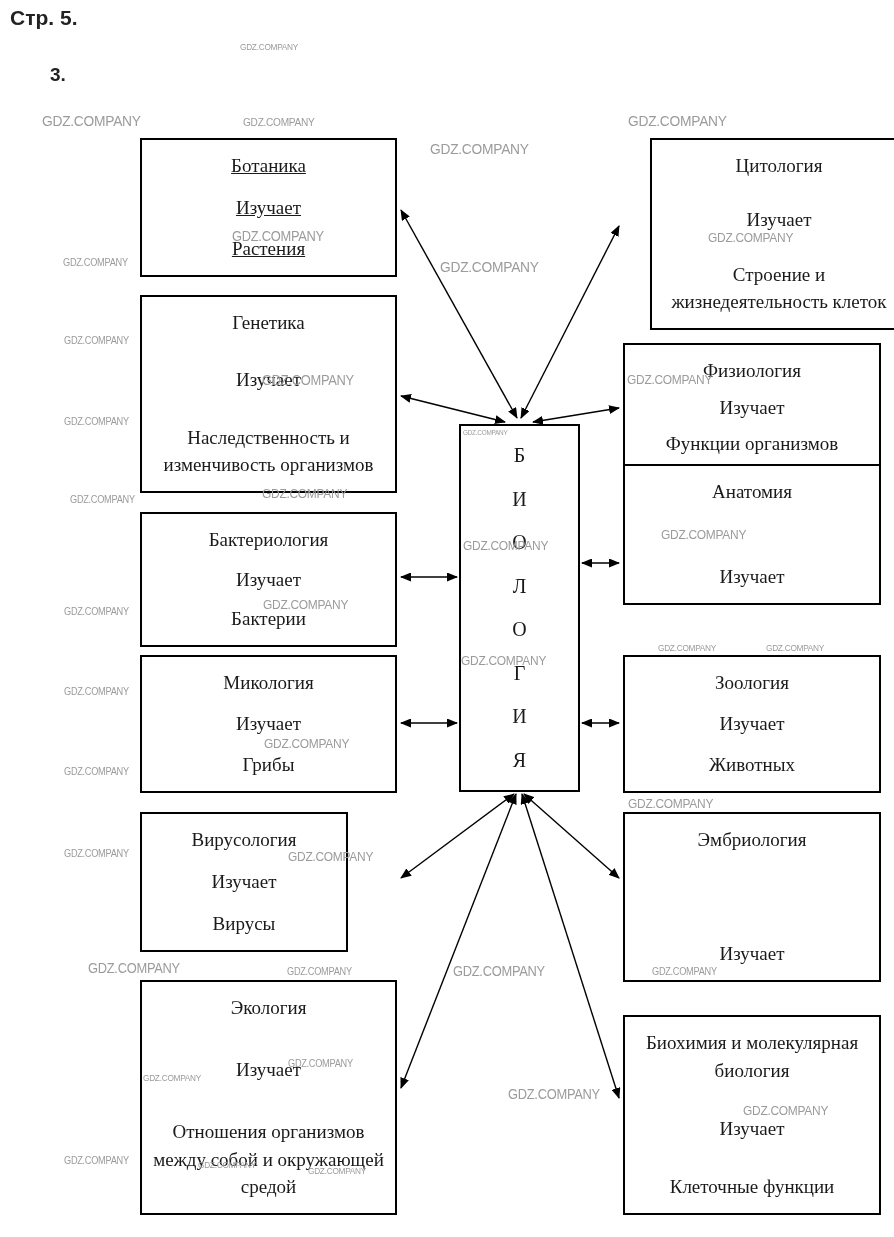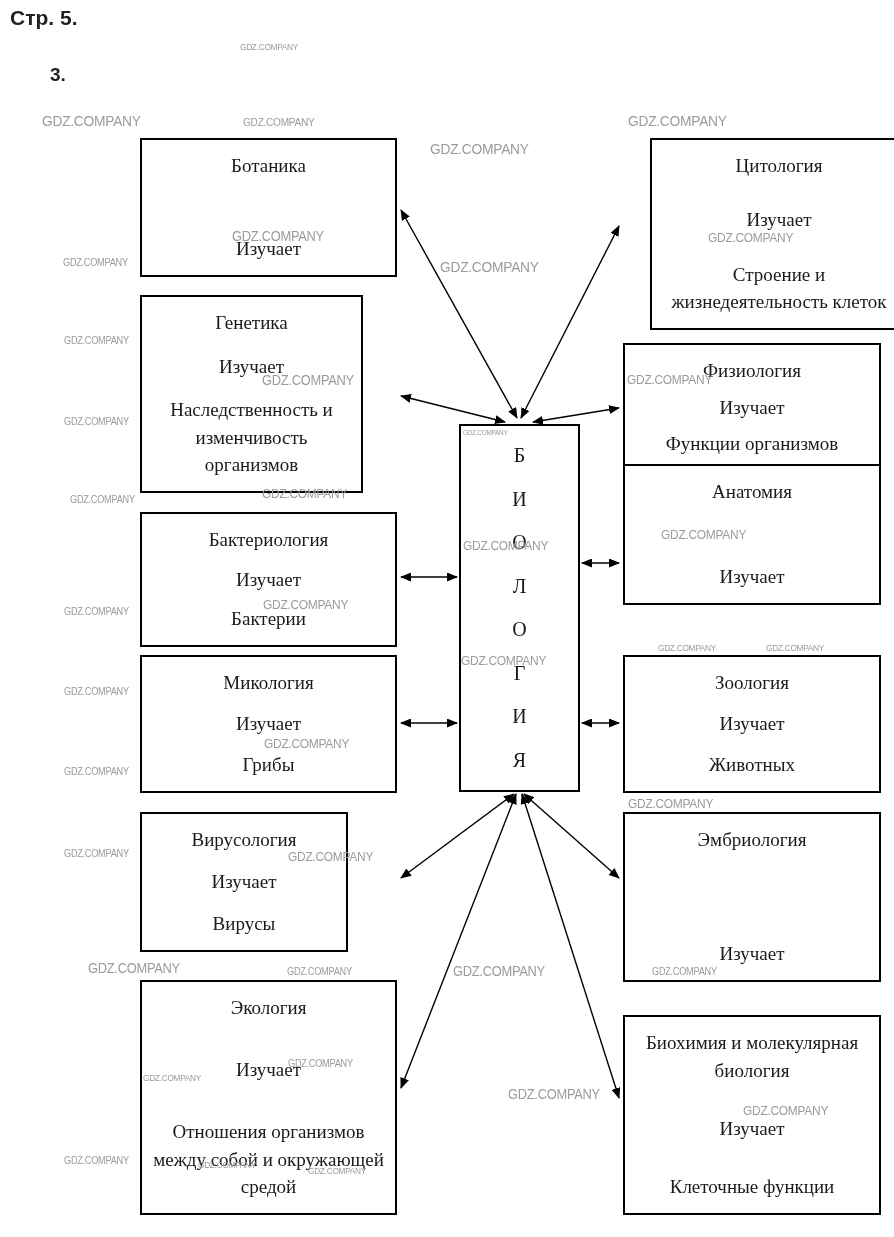--- a/index.html
+++ b/index.html
@@ -58,26 +58,27 @@
   <span>Б</span>
   <span>И</span>
   <span>О</span>
   <span>Л</span>
   <span>О</span>
   <span>Г</span>
   <span>И</span>
   <span>Я</span>
 </div>
 
-<div class="box" style="left:140px; top:138px; width:257px; height:139px;">
+<div class="box" style="left:140px; top:138px; width:257px; height:139px;text-decoration:underline;">
   <div class="t">Ботаника</div>
   <div class="v">Изучает</div>
+  <div class="s">Растения</div>
 </div>
 
-<div class="box" style="left:140px; top:295px; width:223px; height:198px;">
+<div class="box" style="left:140px; top:295px; width:257px; height:198px;">
   <div class="t">Генетика</div>
   <div class="v">Изучает</div>
   <div class="s">Наследственность и изменчивость организмов</div>
 </div>
 
 <div class="box" style="left:140px; top:512px; width:257px; height:135px;">
   <div class="t">Бактериология</div>
   <div class="v">Изучает</div>
   <div class="s">Бактерии</div>
 </div>

